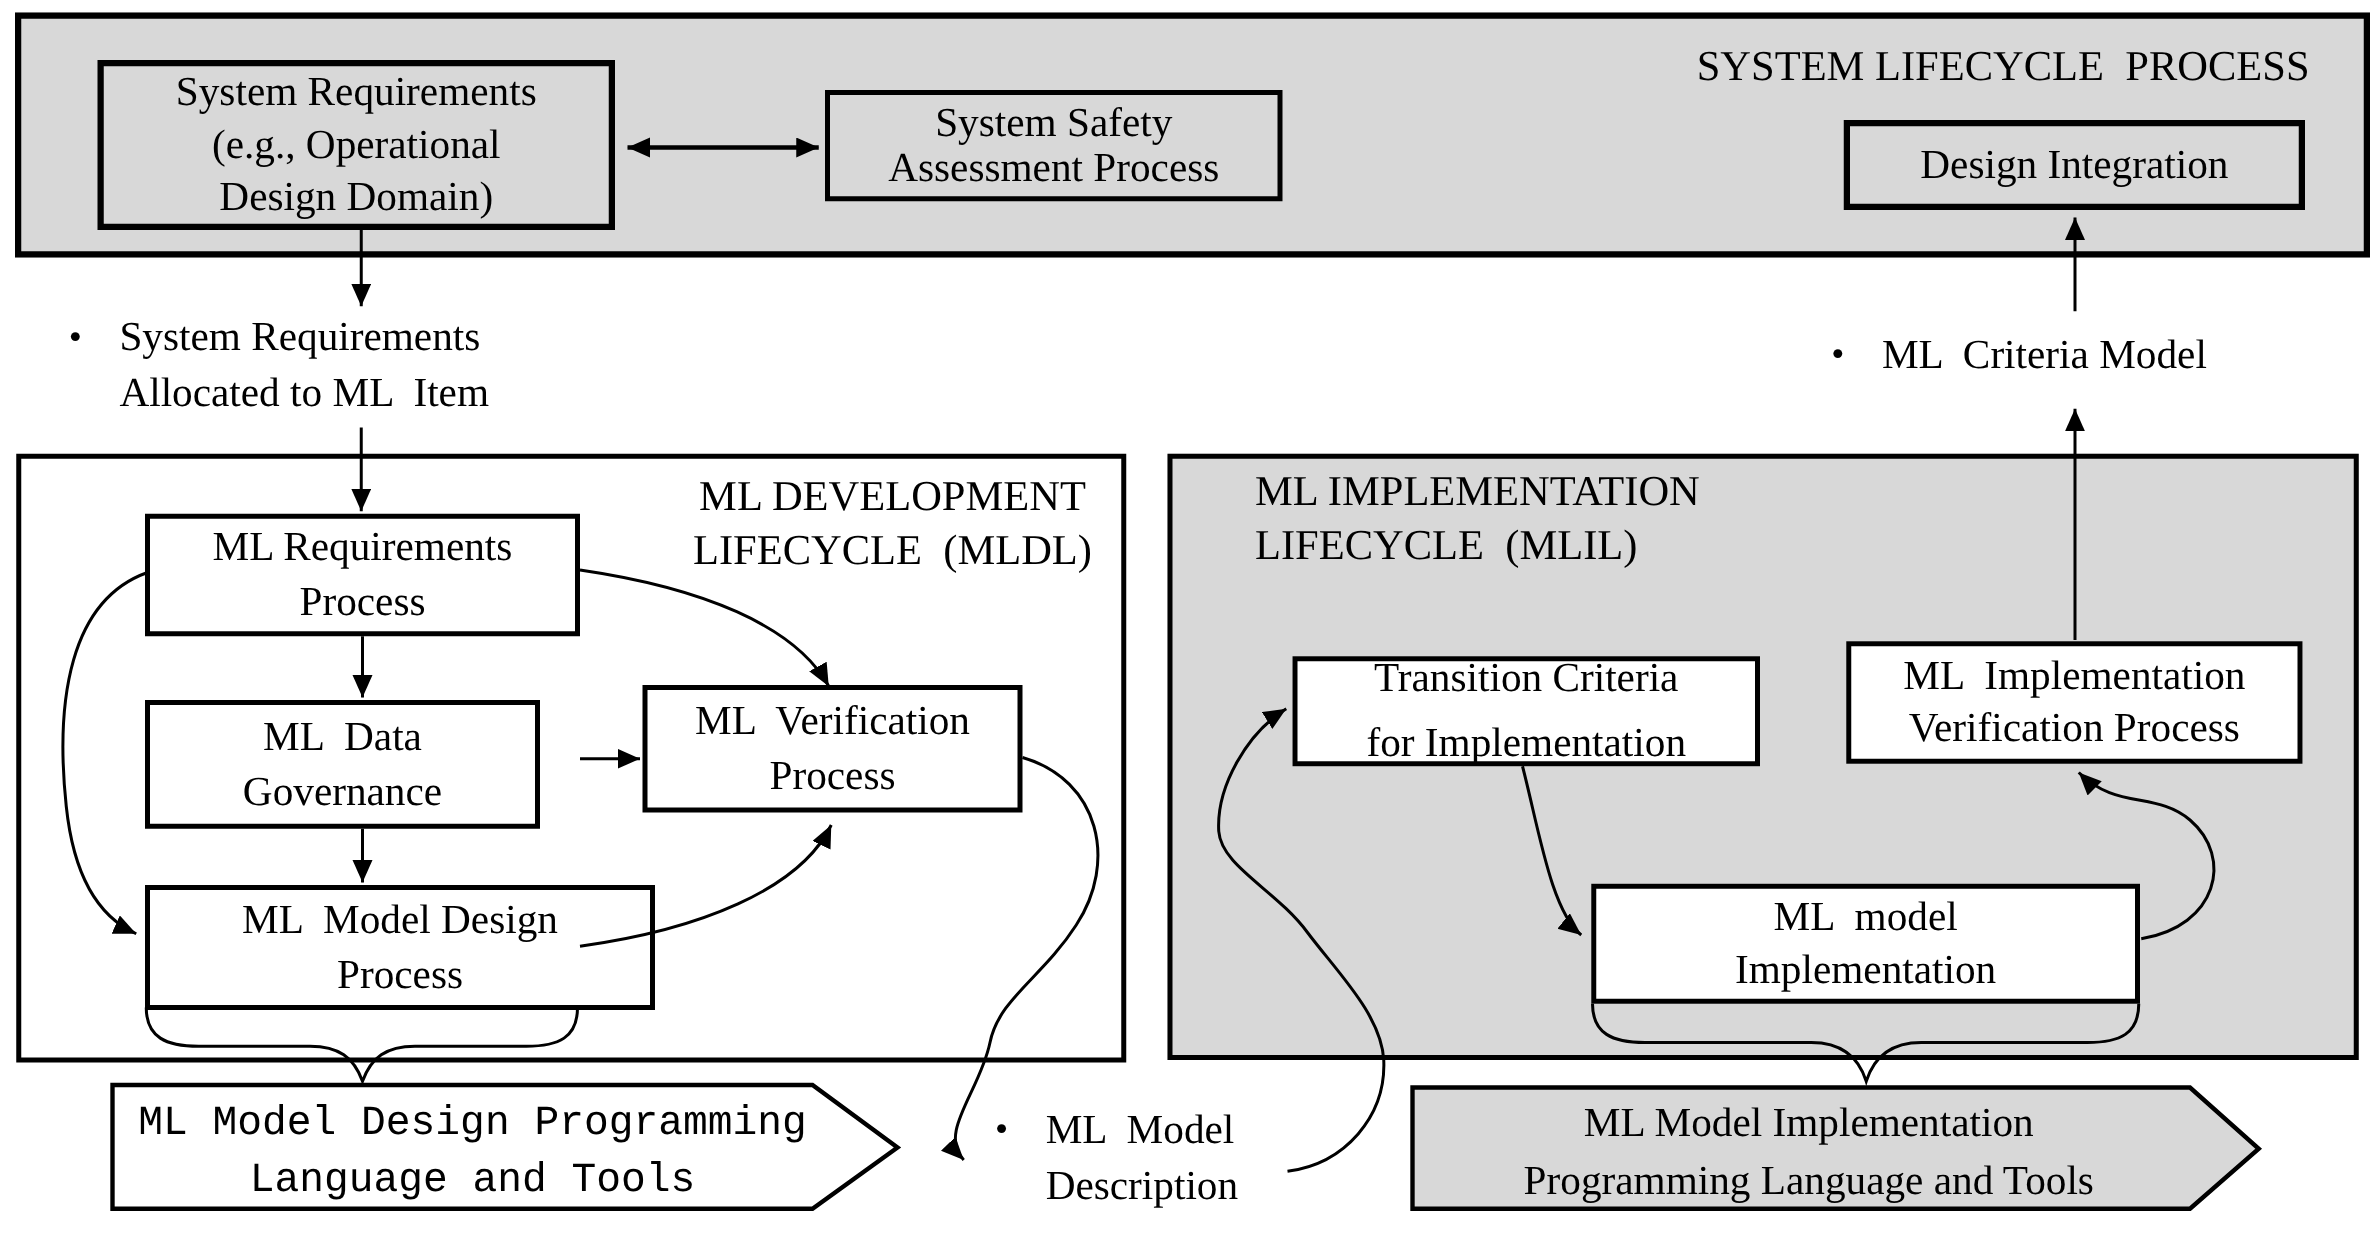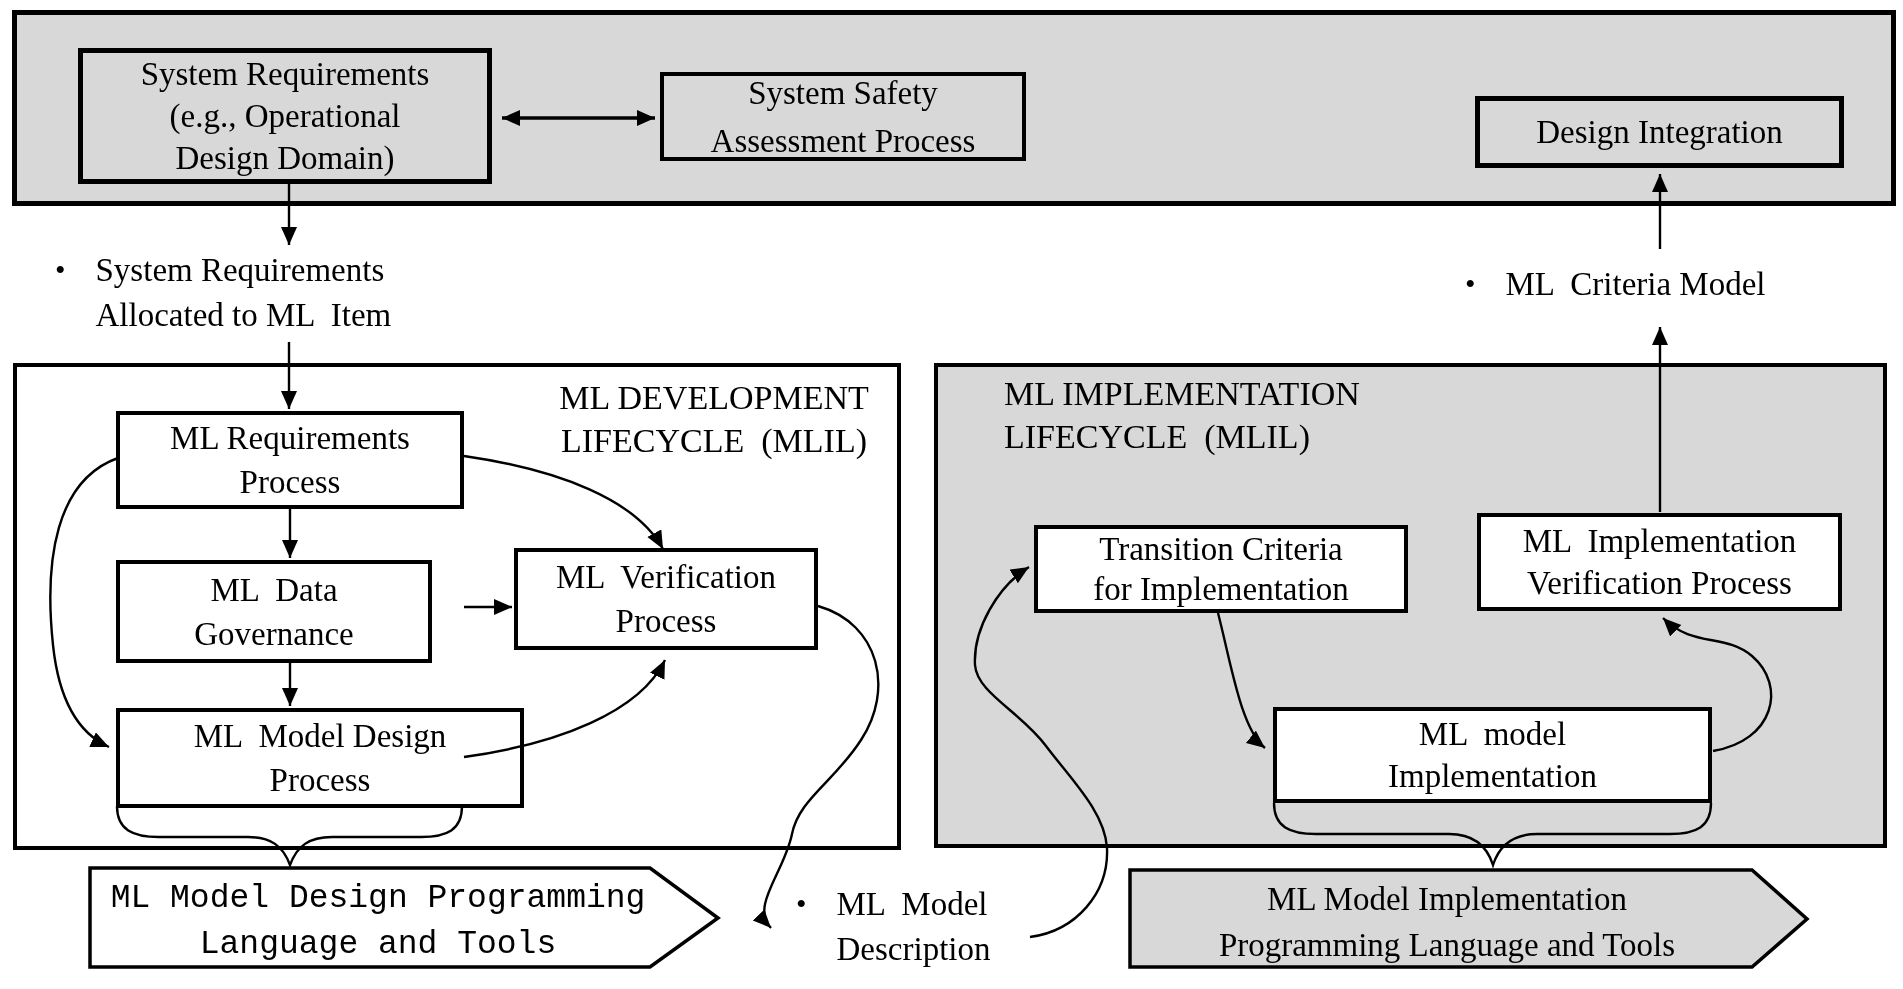--- a/index.html
+++ b/index.html
@@ -29,45 +29,46 @@
   #connectors .shape{fill:var(--gray); stroke:var(--line);}
   #connectors .shapew{fill:var(--white); stroke:var(--line);}
   #connectors marker path{fill:var(--line); stroke:none;}
 </style>
 </head>
 <body>
 
 <div id="stage">
 
   <div class="box gray b5" style="left:12px; top:10px; width:1884px; height:196px;"></div>
+  <div class="title" style="left:1330px; top:32px; width:545px; text-align:center;">SYSTEM LIFECYCLE  PROCESS</div>
 
   <div class="box gray b5" style="left:78px; top:48px; width:414px; height:136px;">
     <span class="lbl3">System Requirements
 (e.g., Operational
 Design Domain)</span>
   </div>
 
   <div class="box gray b4" style="left:660px; top:72px; width:366px; height:89px;">
-    <span class="lbl" style="line-height:48px;">System Safety
+    <span class="lbl" style="line-height:36px;">System Safety
 Assessment Process</span>
   </div>
 
   <div class="box gray b5" style="left:1475px; top:96px; width:369px; height:72px;">
     <span class="lbl">Design Integration</span>
   </div>
 
   <div class="bullet-row" style="left:55px; top:248px; width:420px;">
     <span class="bullet-dot">•</span>
     <span class="bullet-text">System Requirements
 Allocated to ML  Item</span>
   </div>
 
   <div class="box white b4" style="left:13px; top:363px; width:888px; height:487px;"></div>
   <div class="title" style="left:535px; top:376px; width:358px; text-align:center;">ML DEVELOPMENT
-LIFECYCLE  (MLIL)</div>
+LIFECYCLE  (MLDL)</div>
 
   <div class="box white b4" style="left:116px; top:411px; width:348px; height:98px;">
     <span class="lbl">ML Requirements
 Process</span>
   </div>
 
   <div class="box white b4" style="left:116px; top:560px; width:316px; height:103px;">
     <span class="lbl">ML  Data
 Governance</span>
   </div>
@@ -89,21 +90,21 @@
     <span class="bullet-dot">•</span>
     <span class="bullet-text">ML  Model
 Description</span>
   </div>
 
   <div class="box gray b4" style="left:934px; top:363px; width:953px; height:485px;"></div>
   <div class="title" style="left:1004px; top:372px; width:440px; text-align:left;">ML IMPLEMENTATION
 LIFECYCLE  (MLIL)</div>
 
   <div class="box white b4" style="left:1034px; top:525px; width:374px; height:88px;">
-    <span class="lbl" style="line-height:40px;font-family:Liberation Serif, serif;">Transition Criteria
+    <span class="lbl" style="line-height:52px;font-family:Liberation Serif, serif;">Transition Criteria
 for Implementation</span>
   </div>
 
   <div class="box white b4" style="left:1477px; top:513px; width:365px; height:98px;">
     <span class="lbl" style="line-height:42px;">ML  Implementation
 Verification Process</span>
   </div>
 
   <div class="box white b4" style="left:1273px; top:707px; width:439px; height:96px;">
     <span class="lbl" style="line-height:42px;">ML  model

